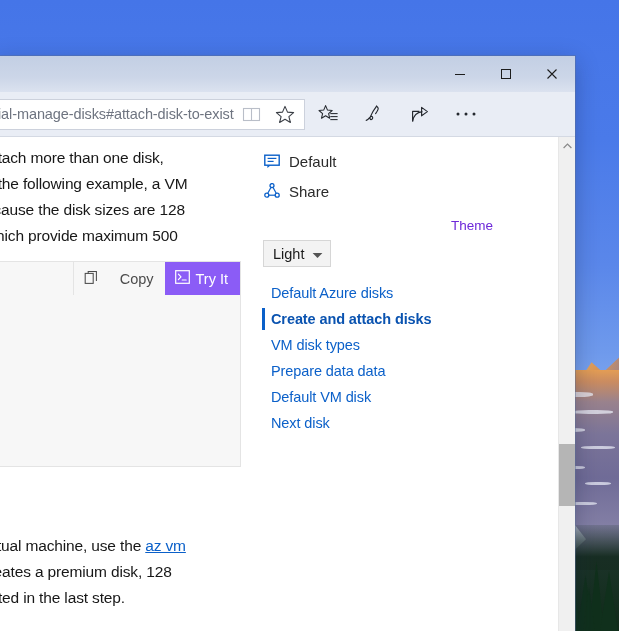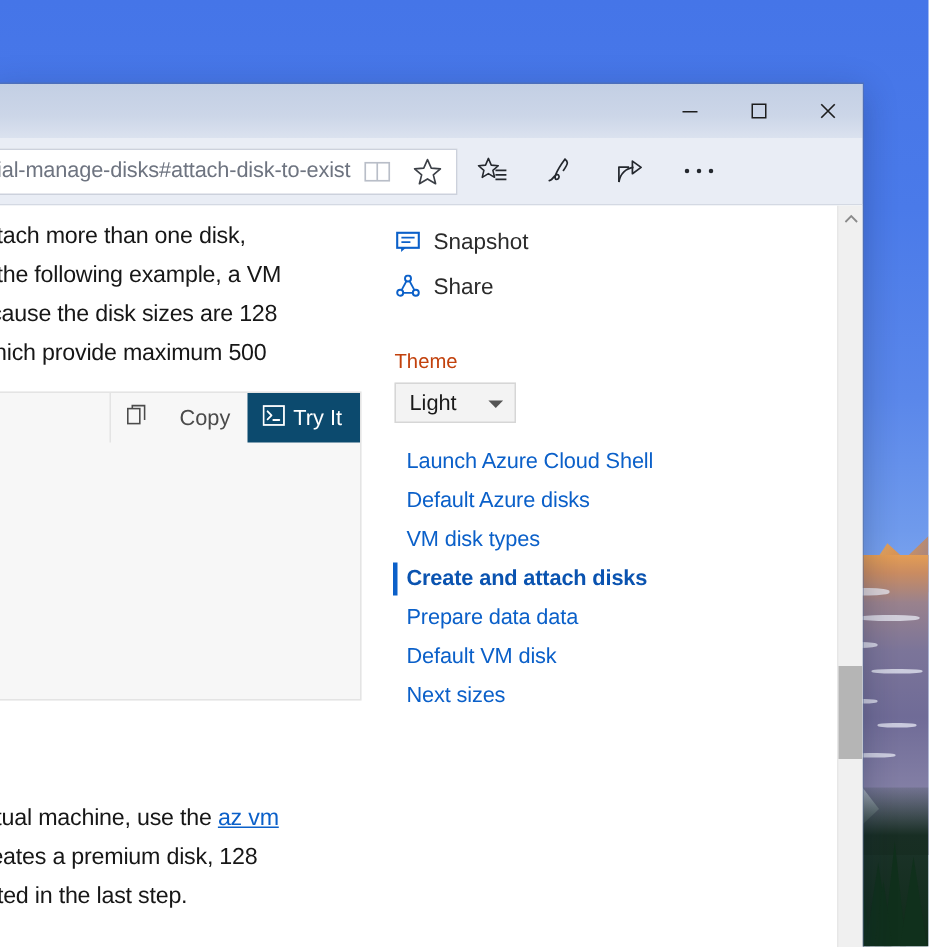--- a/index.html
+++ b/index.html
@@ -217,21 +217,21 @@
     background: #f7f7f7;
     border-left: 1px solid #e4e4e4;
     color: #4b4b4b;
     font-size: 14.5px;
   }
   #tryit-btn {
     display: flex;
     align-items: center;
     gap: 6px;
     padding: 0 12px 0 10px;
-    background: #0c4a6e;
+    background: #8b5cf6;
     color: #ffffff;
     font-size: 14.5px;
   }
 
   
   #sidebar {
     position: absolute;
     left: 268px;
     top: 0;
     width: 230px;
@@ -250,27 +250,28 @@
   .sa-icon {
     width: 17px;
     height: 17px;
     display: flex;
     align-items: center;
     justify-content: center;
     color: #0b60c9;
     flex: 0 0 17px;
   }
   #theme-label {
-    margin-top: 29px;
+    margin-top: 14px;
     font-size: 13.5px;
-    color: #c2410c;
+    color: #6d28d9;
+    text-align: right;
   }
   #theme-select {
     margin-top: 7px;
-    width: 81px;
+    width: 68px;
     height: 27px;
     background: #f3f3f3;
     border: 1px solid #d6d6d6;
     display: flex;
     align-items: center;
     justify-content: space-between;
     padding: 0 7px 0 9px;
     font-size: 14.5px;
     color: #1b1b1b;
   }
@@ -474,21 +475,21 @@
 
       <div class="side-action">
         <span class="sa-icon">
           <svg width="16" height="15" viewBox="0 0 16 15" aria-hidden="true">
             <rect x="0.8" y="1.2" width="14.4" height="10" fill="none" stroke="currentColor" stroke-width="1.4"></rect>
             <line x1="3.6" y1="4.4" x2="12.4" y2="4.4" stroke="currentColor" stroke-width="1.2"></line>
             <line x1="3.6" y1="7.4" x2="9.6" y2="7.4" stroke="currentColor" stroke-width="1.2"></line>
             <path d="M3.4 11.2 L3.4 14 L6.6 11.2 Z" fill="currentColor"></path>
           </svg>
         </span>
-        <span class="sa-label">Snapshot</span>
+        <span class="sa-label">Default</span>
       </div>
 
 
       <div class="side-action">
         <span class="sa-icon">
           <svg width="16" height="16" viewBox="0 0 16 16" aria-hidden="true">
             <circle cx="8" cy="2.6" r="2" fill="none" stroke="currentColor" stroke-width="1.3"></circle>
             <circle cx="2.8" cy="12.2" r="2" fill="none" stroke="currentColor" stroke-width="1.3"></circle>
             <circle cx="13.2" cy="12.2" r="2" fill="none" stroke="currentColor" stroke-width="1.3"></circle>
             <line x1="6.9" y1="4.5" x2="3.8" y2="10.3" stroke="currentColor" stroke-width="1.2"></line>
@@ -505,27 +506,26 @@
         <span>Light</span>
         <span>
           <svg width="11" height="7" viewBox="0 0 11 7" aria-hidden="true">
             <path d="M0.6 1 L5.5 6 L10.4 1 Z" fill="#545454"></path>
           </svg>
         </span>
       </div>
 
 
       <ul id="toc-list">
-        <li class="toc-item">Launch Azure Cloud Shell</li>
         <li class="toc-item">Default Azure disks</li>
+        <li class="toc-item active">Create and attach disks</li>
         <li class="toc-item">VM disk types</li>
-        <li class="toc-item active">Create and attach disks</li>
         <li class="toc-item">Prepare data data</li>
         <li class="toc-item">Default VM disk</li>
-        <li class="toc-item">Next sizes</li>
+        <li class="toc-item">Next disk</li>
       </ul>
     </div>
 
     <div id="page-scrollbar">
       <div class="sb-arrow">
         <svg width="9" height="6" viewBox="0 0 9 6" aria-hidden="true">
           <path d="M0.6 5 L4.5 1 L8.4 5" fill="none" stroke="currentColor" stroke-width="1.2"></path>
         </svg>
       </div>
       <div id="sb-thumb"></div>

